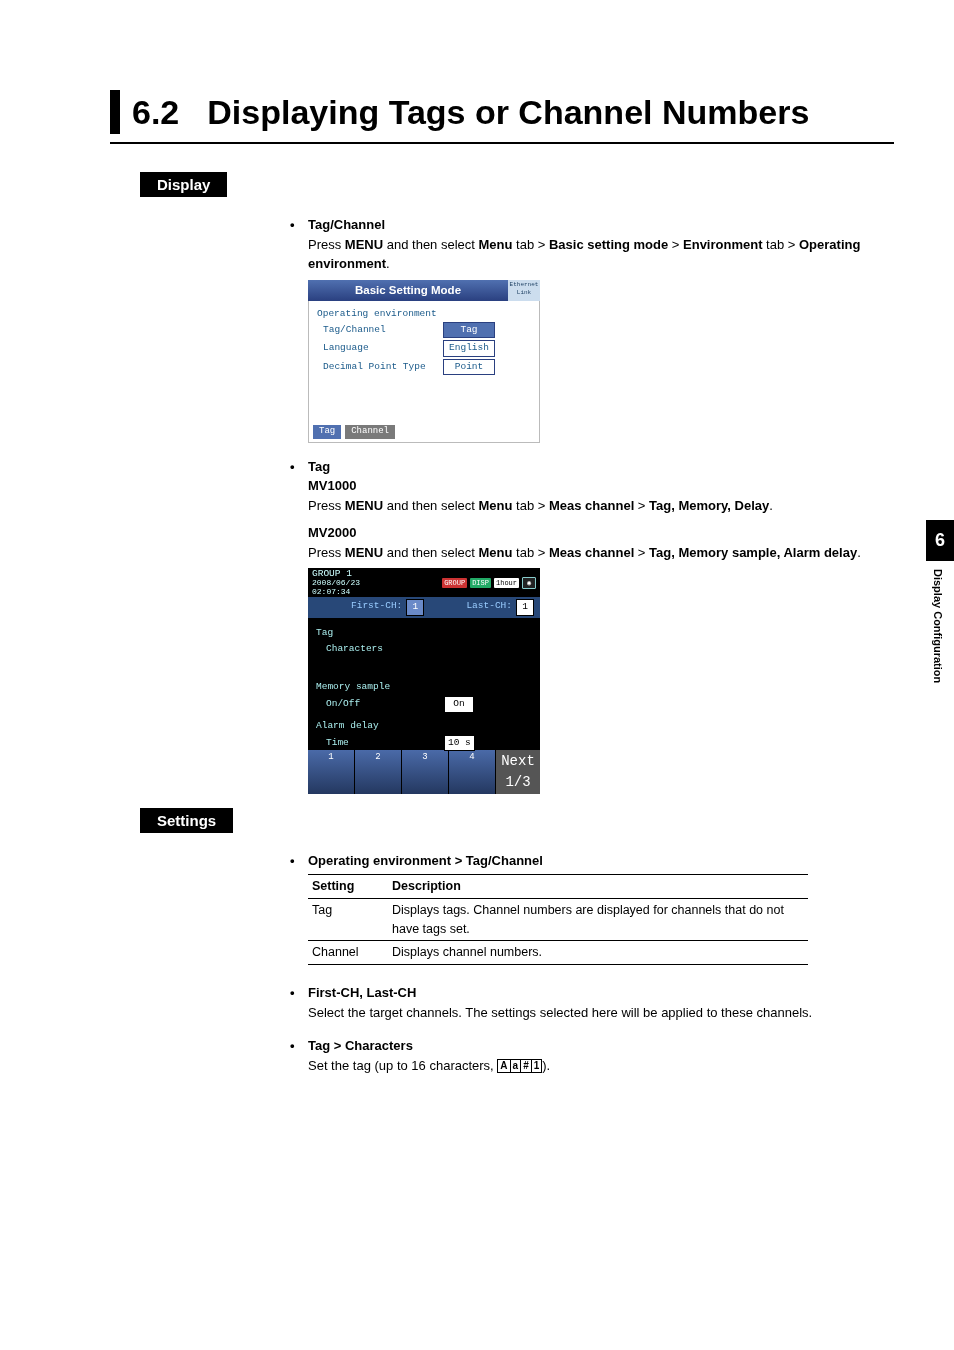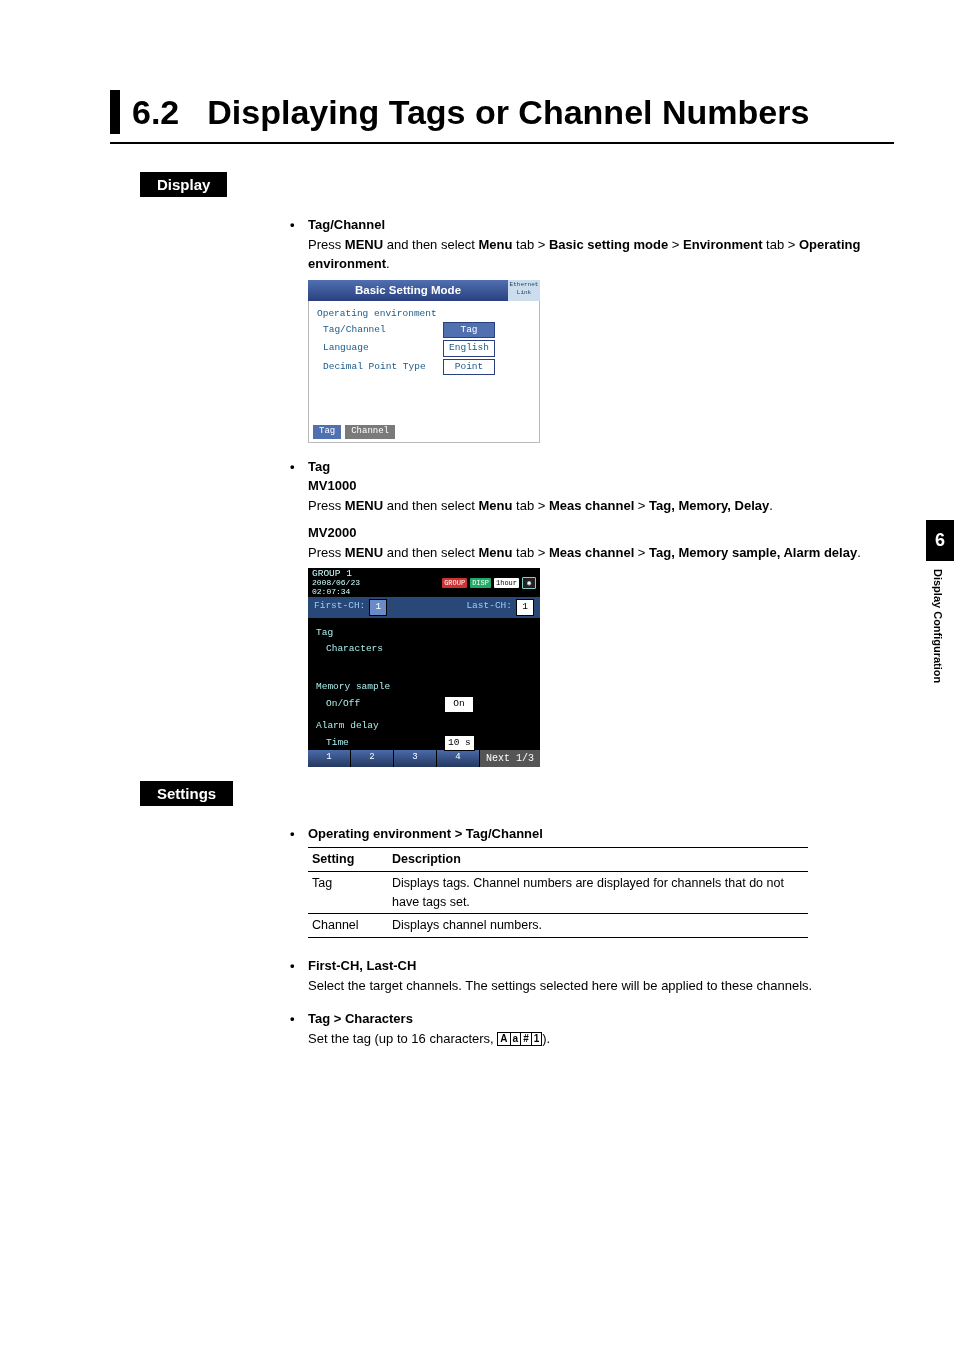--- a/index.html
+++ b/index.html
@@ -159,21 +159,21 @@
   .ico { background:#fff; color:#000; font-size:7px; padding:0 2px; border-radius:1px;}
   .ico.red { background:#c33; color:#fff; }
   .ico.grn { background:#2a6; color:#fff; }
   .ico.dark { background:#222; color:#fff; border:1px solid #8cc; width:14px; text-align:center;}
   .shot2-bar {
     background: #284878;
     color:#9cf;
     display:flex;
     padding:2px 6px;
   }
-  .shot2-bar .lbl { margin-right:4px; }
+  .shot2-bar .lbl { margin-right:4px;margin-left:37px; }
   .shot2-field {
     background:#fff; border:1px solid #000; color:#000;
     display:inline-block; min-width:30px; text-align:center; padding:0 3px;
   }
   .shot2-field.narrow { min-width:18px; }
   .shot2-body {
     background:#000;
     padding:6px 8px 6px 8px;
     height:132px;
     position:relative;
@@ -185,21 +185,21 @@
     display:flex; background:#000; padding:0;
   }
   .shot2-ftab {
     flex:1;
     background: linear-gradient(#4a6aa8,#243860);
     color:#fff; text-align:center;
     border-right:1px solid #000;
     font-size:9px; padding:1px 0;
   }
   .shot2-ftab:last-child{ border-right:none; }
-  .shot2-next { width:60px; background:#555; color:#fff; font-size:10px; text-align:center; padding:1px 0;}
+  .shot2-next { width:44px; background:#555; color:#fff; font-size:14px; text-align:center; padding:1px 0;}
   
   table.settings {
     border-collapse: collapse;
     width: 500px;
     font-size: 12.5px;
     margin-top:4px;
     margin-left:18px;
   }
   table.settings th {
     text-align:left;

